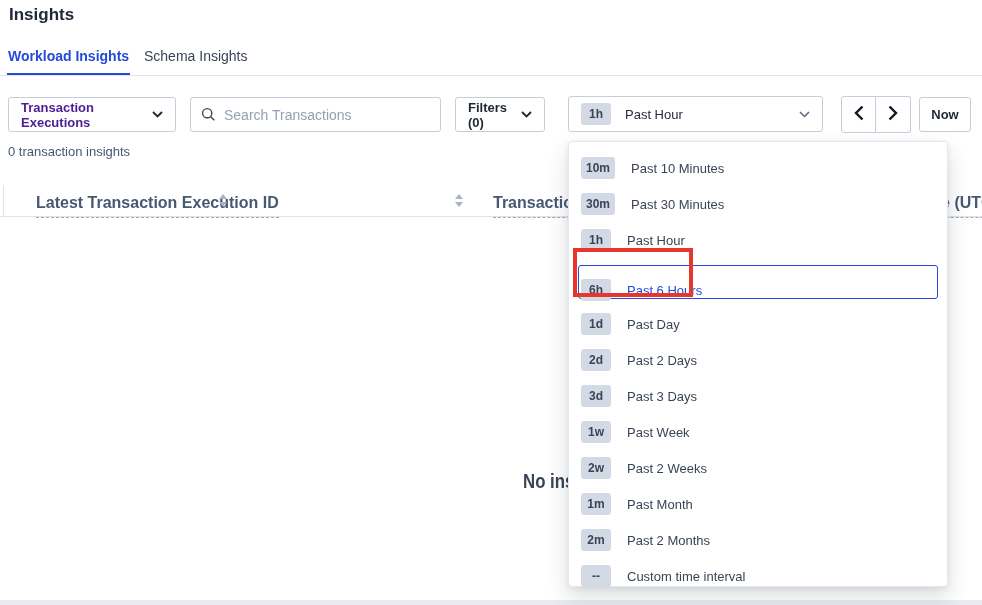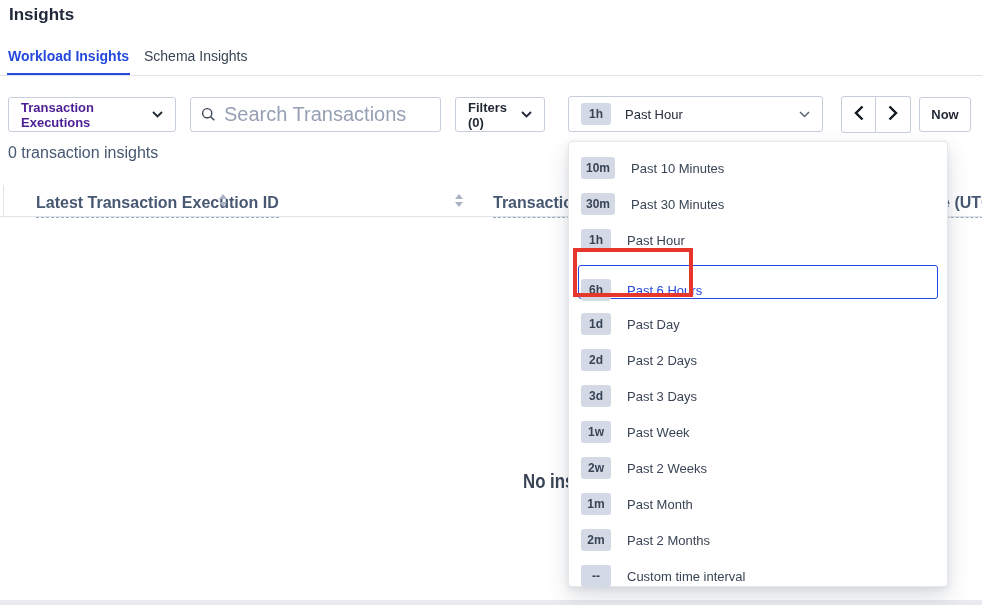--- a/index.html
+++ b/index.html
@@ -13,37 +13,37 @@
   .tab { position:absolute; top:0; font-size:14px; cursor:pointer; }
   .tab-active { left:8px; color:#2449dd; font-weight:bold; }
   .tab-active::after { content:""; position:absolute; left:-1px; right:-1px; top:25px; height:2px; background:#2449dd; }
   .tab-inactive { left:144px; color:#394455; }
 
   
   .ctrl { position:absolute; background:#fff; border:1px solid #c6cddb; border-radius:3px;
     display:flex; align-items:center; font-size:13px; }
   .btn-type   { left:8px;   top:97px; width:168px; height:35px; padding:0 12px; font-weight:bold; color:#4c1d95; justify-content:space-between; }
   .search-box { left:190px; top:97px; width:251px; height:35px; padding:0 10px; }
-  .search-box input { border:none; outline:none; flex:1; font-size:20px; color:#394455;
+  .search-box input { border:none; outline:none; flex:1; font-size:14px; color:#394455;
     font-family:"Liberation Sans", sans-serif; margin-left:8px; background:transparent; }
   .search-box input::placeholder { color:#96a0b3; }
   .btn-filters{ left:455px; top:97px; width:90px;  height:35px; padding:0 12px; font-weight:bold; color:#1f2733; justify-content:space-between; }
   .time-trigger { left:568px; top:96px; width:255px; height:36px; padding:0 12px; color:#242c3a; }
   .badge { background:#d4dae5; color:#394455; font-size:12px; font-weight:bold;
     border-radius:3px; min-width:30px; height:22px; display:inline-flex; align-items:center; justify-content:center; padding:0 5px; }
   .time-trigger .badge { margin-right:14px; }
   .time-trigger .chev { position:absolute; right:12px; }
   .nav-arrows { position:absolute; left:841px; top:96px; width:70px; height:37px; display:flex; }
   .arrow-btn { width:35px; height:37px; background:#fff; border:1px solid #c6cddb;
     display:flex; align-items:center; justify-content:center; cursor:pointer; }
   .arrow-btn:first-child { border-radius:3px 0 0 3px; }
   .arrow-btn:last-child  { border-radius:0 3px 3px 0; border-left:none; }
   .btn-now { left:919px; top:97px; width:52px; height:35px; font-weight:bold; color:#1f2733; justify-content:center; }
 
-  .summary { position:absolute; left:8px; top:144px; font-size:16px; color:#475872; }
+  .summary { position:absolute; left:8px; top:144px; font-size:13px; color:#475872; }
 
   
   .tbl-left-edge { position:absolute; left:3px; top:185px; width:1px; height:31px; background:#dfe3ea; }
   .tbl-header-border { position:absolute; left:0; top:216px; width:982px; height:1px; background:#e0e4ea; }
   .col-head { position:absolute; top:194px; font-size:16px; font-weight:bold; color:#475872;
     border-bottom:1px dashed #9aa7bb; padding-bottom:5px; white-space:nowrap; }
   .col-0 { left:36px; }  .col-1 { left:249px; }  .col-2 { left:493px; }  .col-3 { left:872px; }
   .sort-icon { position:absolute; top:194px; width:8px; height:14px; }
   .sort-0 { left:219px; } .sort-1 { left:455px; }
   .sort-icon .tri-up   { width:0; height:0; border-left:4px solid transparent; border-right:4px solid transparent;

